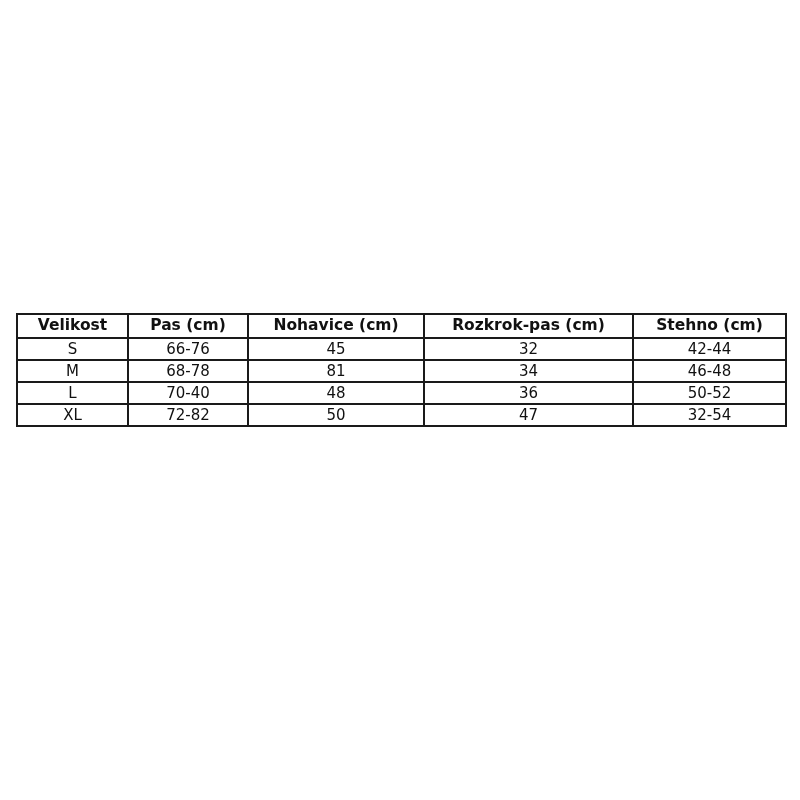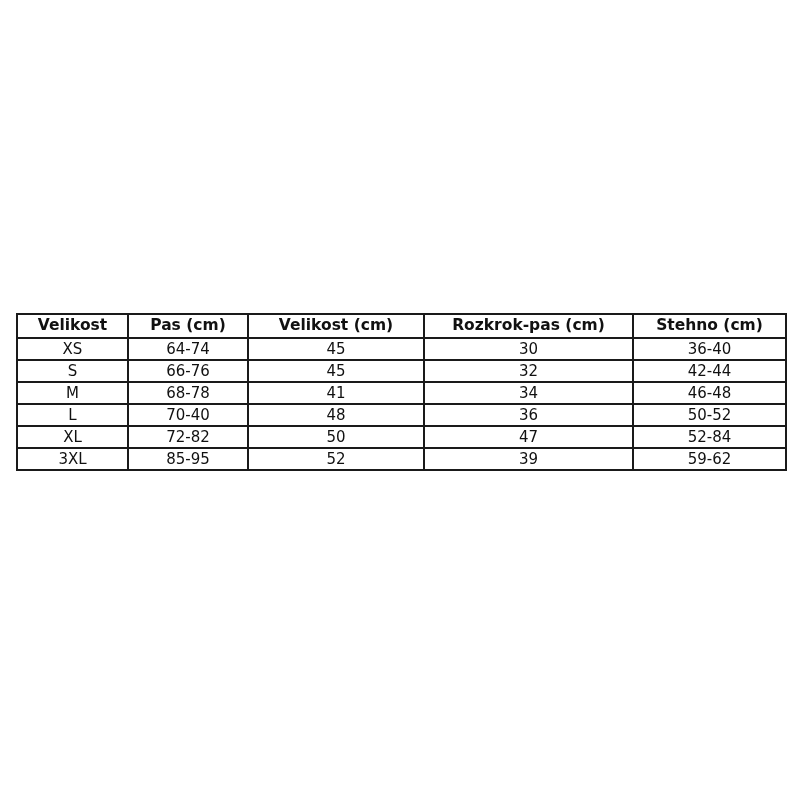--- a/index.html
+++ b/index.html
@@ -52,63 +52,49 @@
 </style>
 </head>
 <body>
 
 <div class="page">
   <table class="size-chart">
     <thead>
       <tr>
           <th>Velikost</th>
           <th>Pas (cm)</th>
-          <th>Velikost (cm)</th>
+          <th>Nohavice (cm)</th>
           <th>Rozkrok-pas (cm)</th>
           <th>Stehno (cm)</th>
         </tr>
     </thead>
     <tbody>
-        <tr>
-          <td>XS</td>
-          <td>64-74</td>
-          <td>45</td>
-          <td>30</td>
-          <td>36-40</td>
-        </tr>
         <tr>
           <td>S</td>
           <td>66-76</td>
           <td>45</td>
           <td>32</td>
           <td>42-44</td>
         </tr>
         <tr>
           <td>M</td>
           <td>68-78</td>
-          <td>41</td>
+          <td>81</td>
           <td>34</td>
           <td>46-48</td>
         </tr>
         <tr>
           <td>L</td>
           <td>70-40</td>
           <td>48</td>
           <td>36</td>
           <td>50-52</td>
         </tr>
         <tr>
           <td>XL</td>
           <td>72-82</td>
           <td>50</td>
           <td>47</td>
-          <td>52-84</td>
-        </tr>
-        <tr>
-          <td>3XL</td>
-          <td>85-95</td>
-          <td>52</td>
-          <td>39</td>
-          <td>59-62</td>
+          <td>32-54</td>
         </tr>
       </tbody>
   </table>
 </div>
 
 </body></html>

